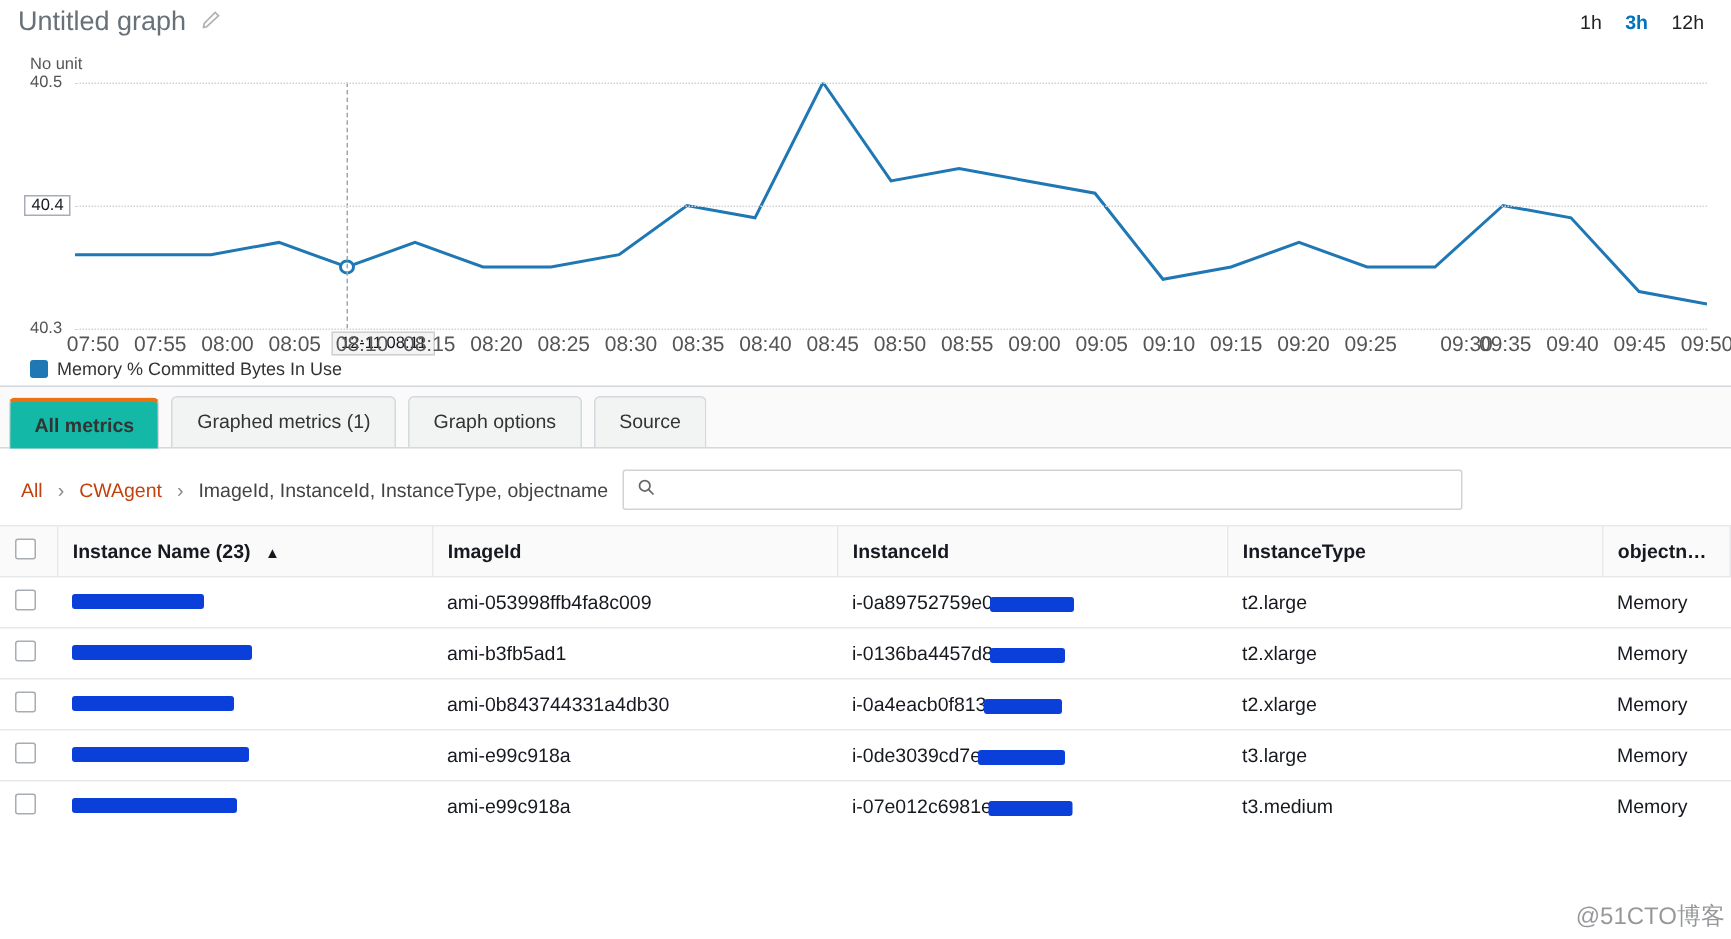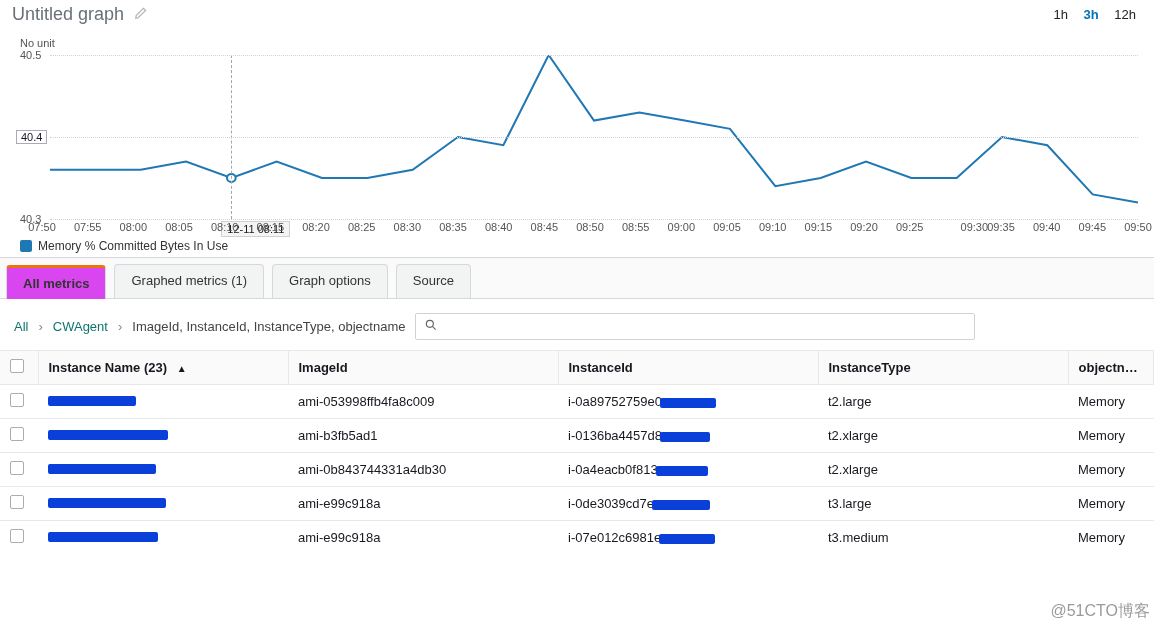--- a/index.html
+++ b/index.html
@@ -12,31 +12,31 @@
   .range-picker span.active { color: #0073bb; font-weight: 600; }
 
   .chart-area { position: relative; height: 220px; margin: 0 8px 4px 8px; }
   .ylabel { position: absolute; left: 12px; top: 4px; font-size: 11px; color: #555; }
   .ytick { position: absolute; left: 12px; font-size: 11px; color: #555; transform: translateY(-50%); text-align: center; }
   .grid { position: absolute; left: 42px; right: 8px; border-top: 1px dotted #cfd3d8; }
   .hover-badge { position: absolute; left: 8px; font-size: 11px; background: #fff; border: 1px solid #aab; padding: 0 4px; transform: translateY(-50%); }
   .plot { position: absolute; left: 42px; right: 8px; top: 22px; bottom: 34px; }
   .vline { position: absolute; top: 0; bottom: 0; border-left: 1px dashed #9aa; }
   .hover-tip { position: absolute; font-size: 11px; background: #f4f4f4; border: 1px solid #d0d0d0; padding: 1px 5px; white-space: nowrap; }
-  .xticks { position: absolute; left: 34px; right: 8px; bottom: 18px; height: 14px; font-size: 11px; color: #555; }
+  .xticks { position: absolute; left: 54px; right: 8px; bottom: 18px; height: 14px; font-size: 14px; color: #555; }
   .xticks span { position: absolute; transform: translateX(-50%); }
   .legend { position: absolute; left: 12px; bottom: 0; display: flex; align-items: center; gap: 6px; font-size: 12px; color: #333; }
   .legend-swatch { width: 12px; height: 12px; border-radius: 2px; background: #1f77b4; display: inline-block; }
 
   .tabs-wrap { border-top: 1px solid #d5d8dc; border-bottom: 1px solid #d5d8dc; background: #fafafa; display: flex; gap: 8px; padding: 6px 6px 0 6px; }
   .tab { padding: 8px 16px; border: 1px solid #d5d8dc; border-bottom: none; background: #f2f3f3; border-radius: 4px 4px 0 0; cursor: pointer; font-size: 13px; color: #333; }
-  .tab.active { background: #d946ef; border-top: 3px solid #ec7211; font-weight: 700; position: relative; top: 1px; }
+  .tab.active { background: #14b8a6; border-top: 3px solid #ec7211; font-weight: 700; position: relative; top: 1px; }
 
   .filterbar { display: flex; align-items: center; gap: 10px; padding: 14px 14px 10px 14px; font-size: 13px; }
-  .crumb { color: #0f766e; cursor: pointer; }
+  .crumb { color: #c2410c; cursor: pointer; }
   .crumb.static { color: #444; cursor: default; }
   .chev { color: #888; }
   .searchbox { flex: 1; display: flex; align-items: center; border: 1px solid #cfd3d8; border-radius: 2px; padding: 4px 8px; gap: 8px; max-width: 560px; }
   .searchbox input { border: 0; outline: 0; flex: 1; font-style: italic; color: #777; font-size: 13px; background: transparent; }
 
   .grid-table { width: 100%; border-collapse: collapse; table-layout: fixed; }
   .grid-table th, .grid-table td { text-align: left; padding: 8px 10px; border-top: 1px solid #e6e8ea; font-size: 13px; white-space: nowrap; overflow: hidden; text-overflow: ellipsis; }
   .grid-table th { background: #fafafa; font-weight: 700; color: #16191f; border-right: 1px solid #e6e8ea; }
   .grid-table tr.selected { background: #eaf3fb; }
   .cb { width: 14px; height: 14px; border: 1px solid #a7adb3; border-radius: 2px; display: inline-flex; align-items: center; justify-content: center; background: #fff; cursor: pointer; }

